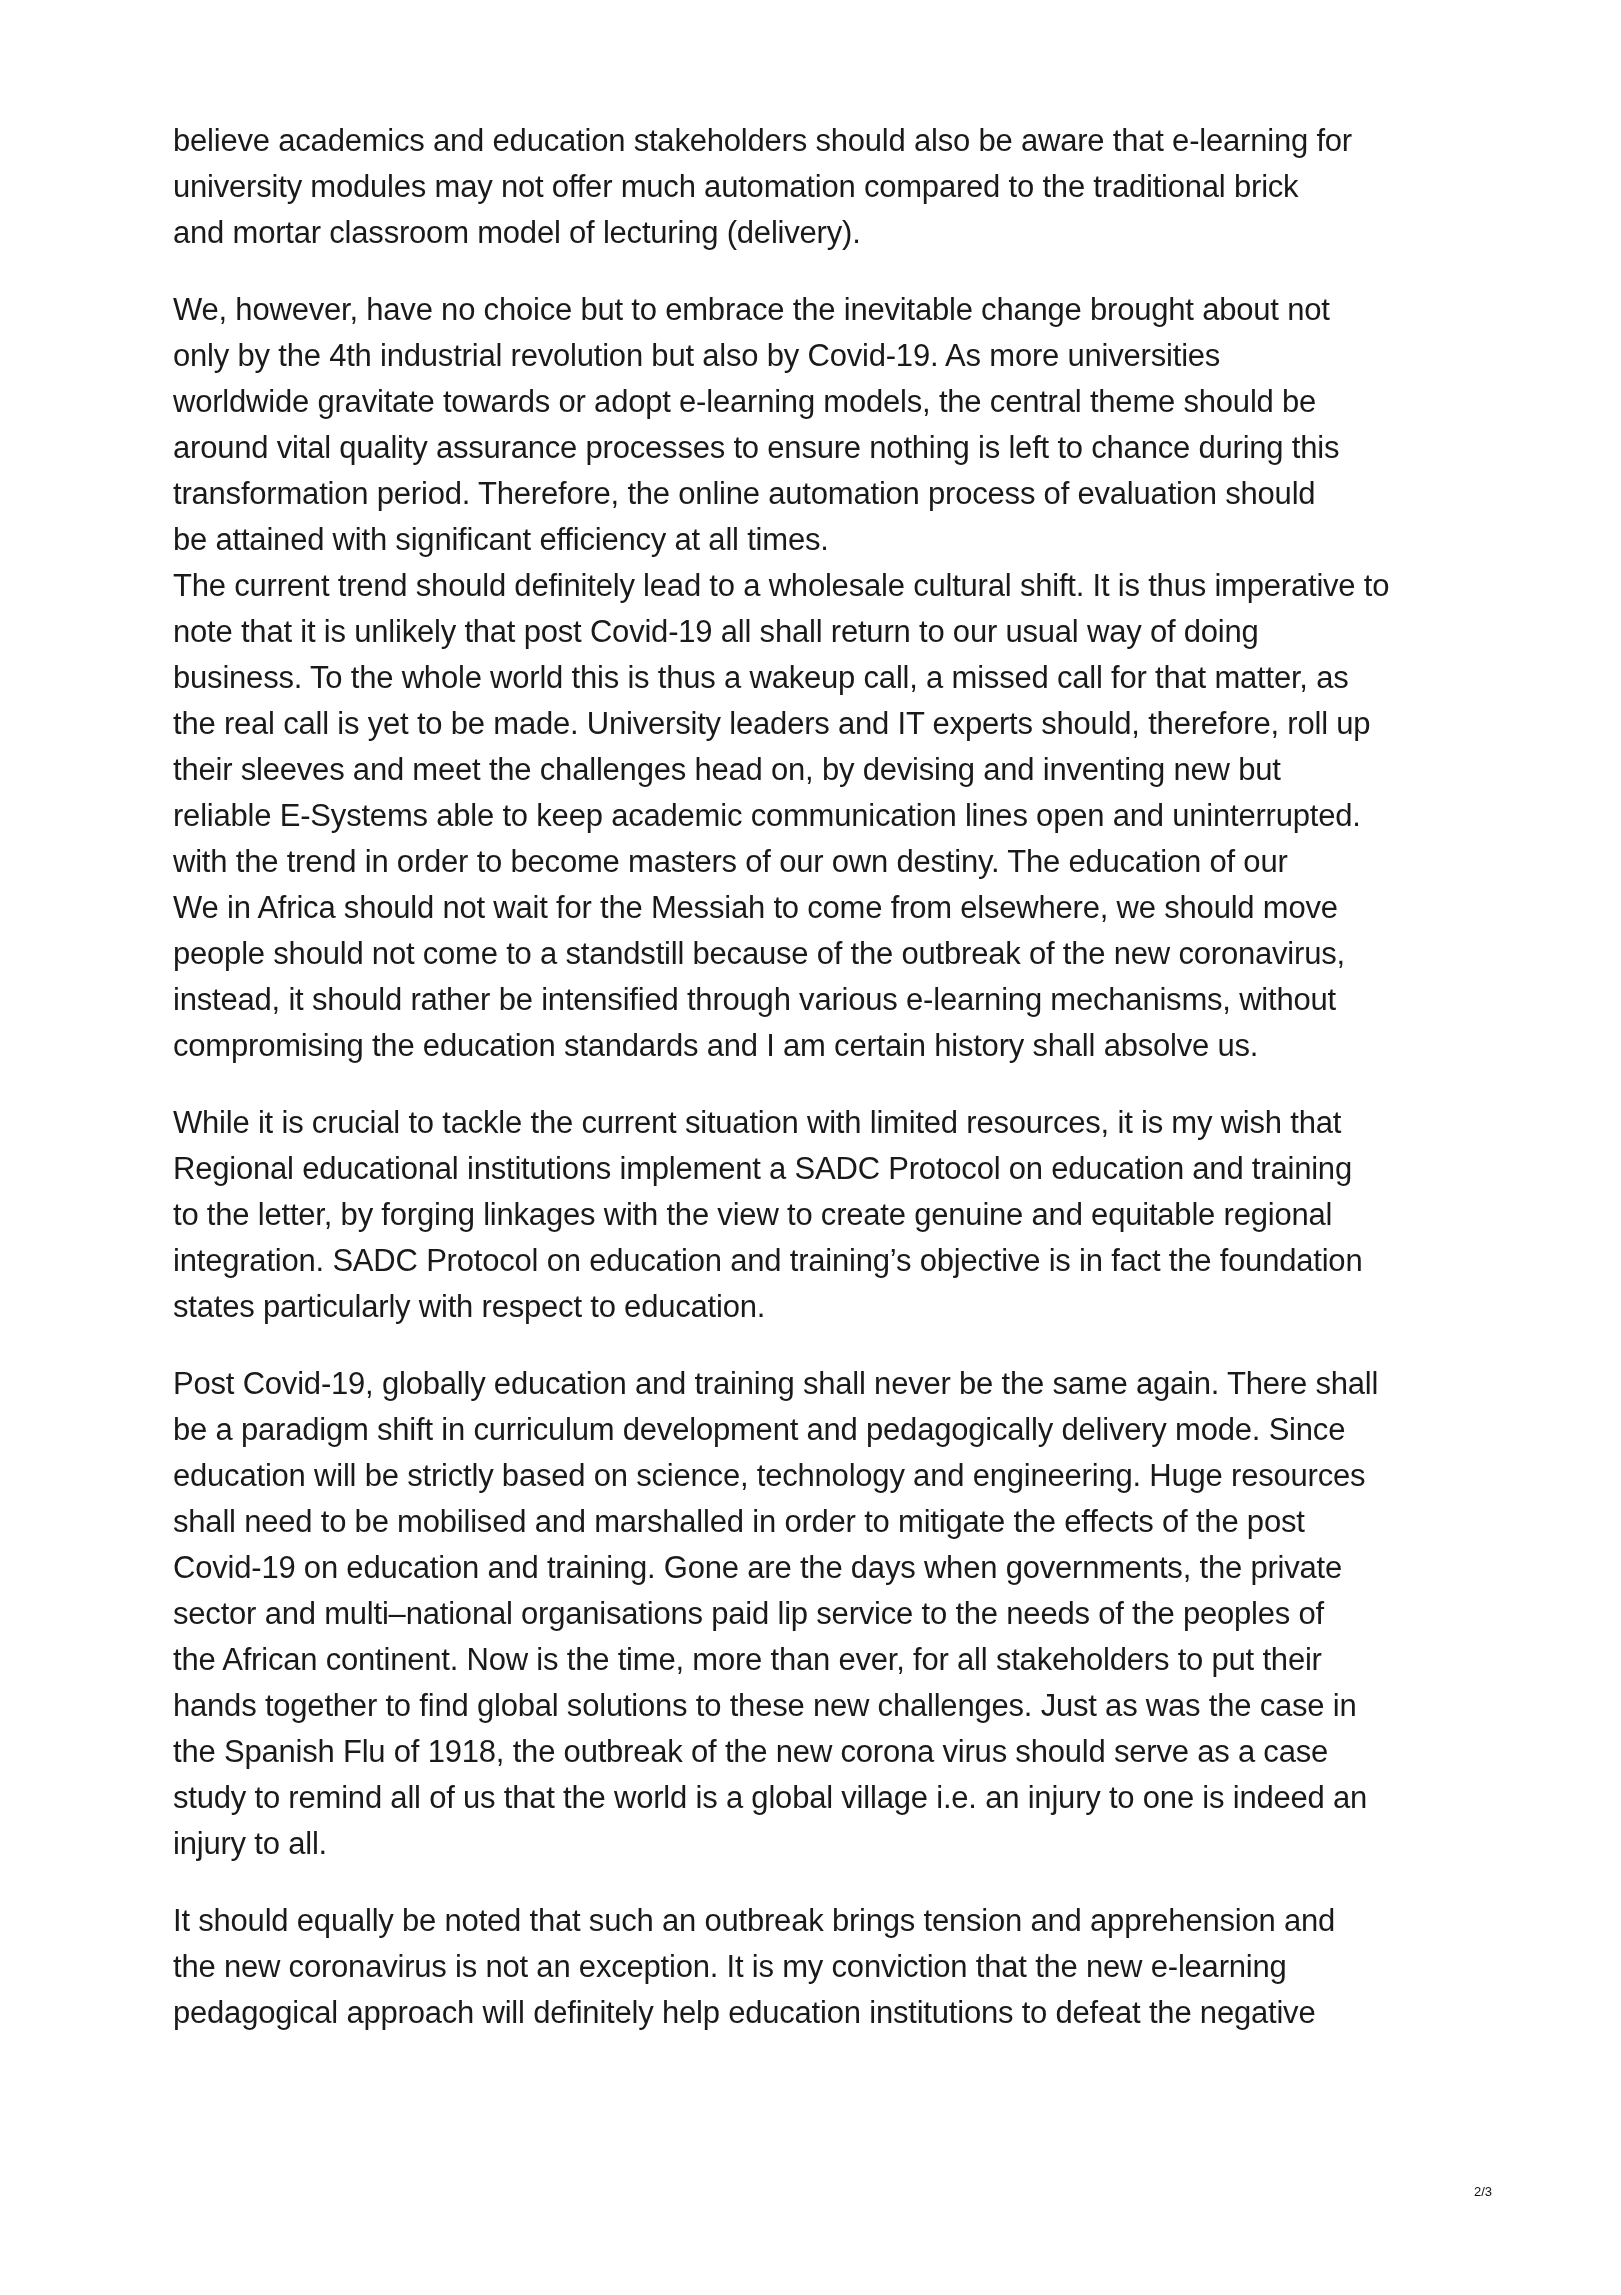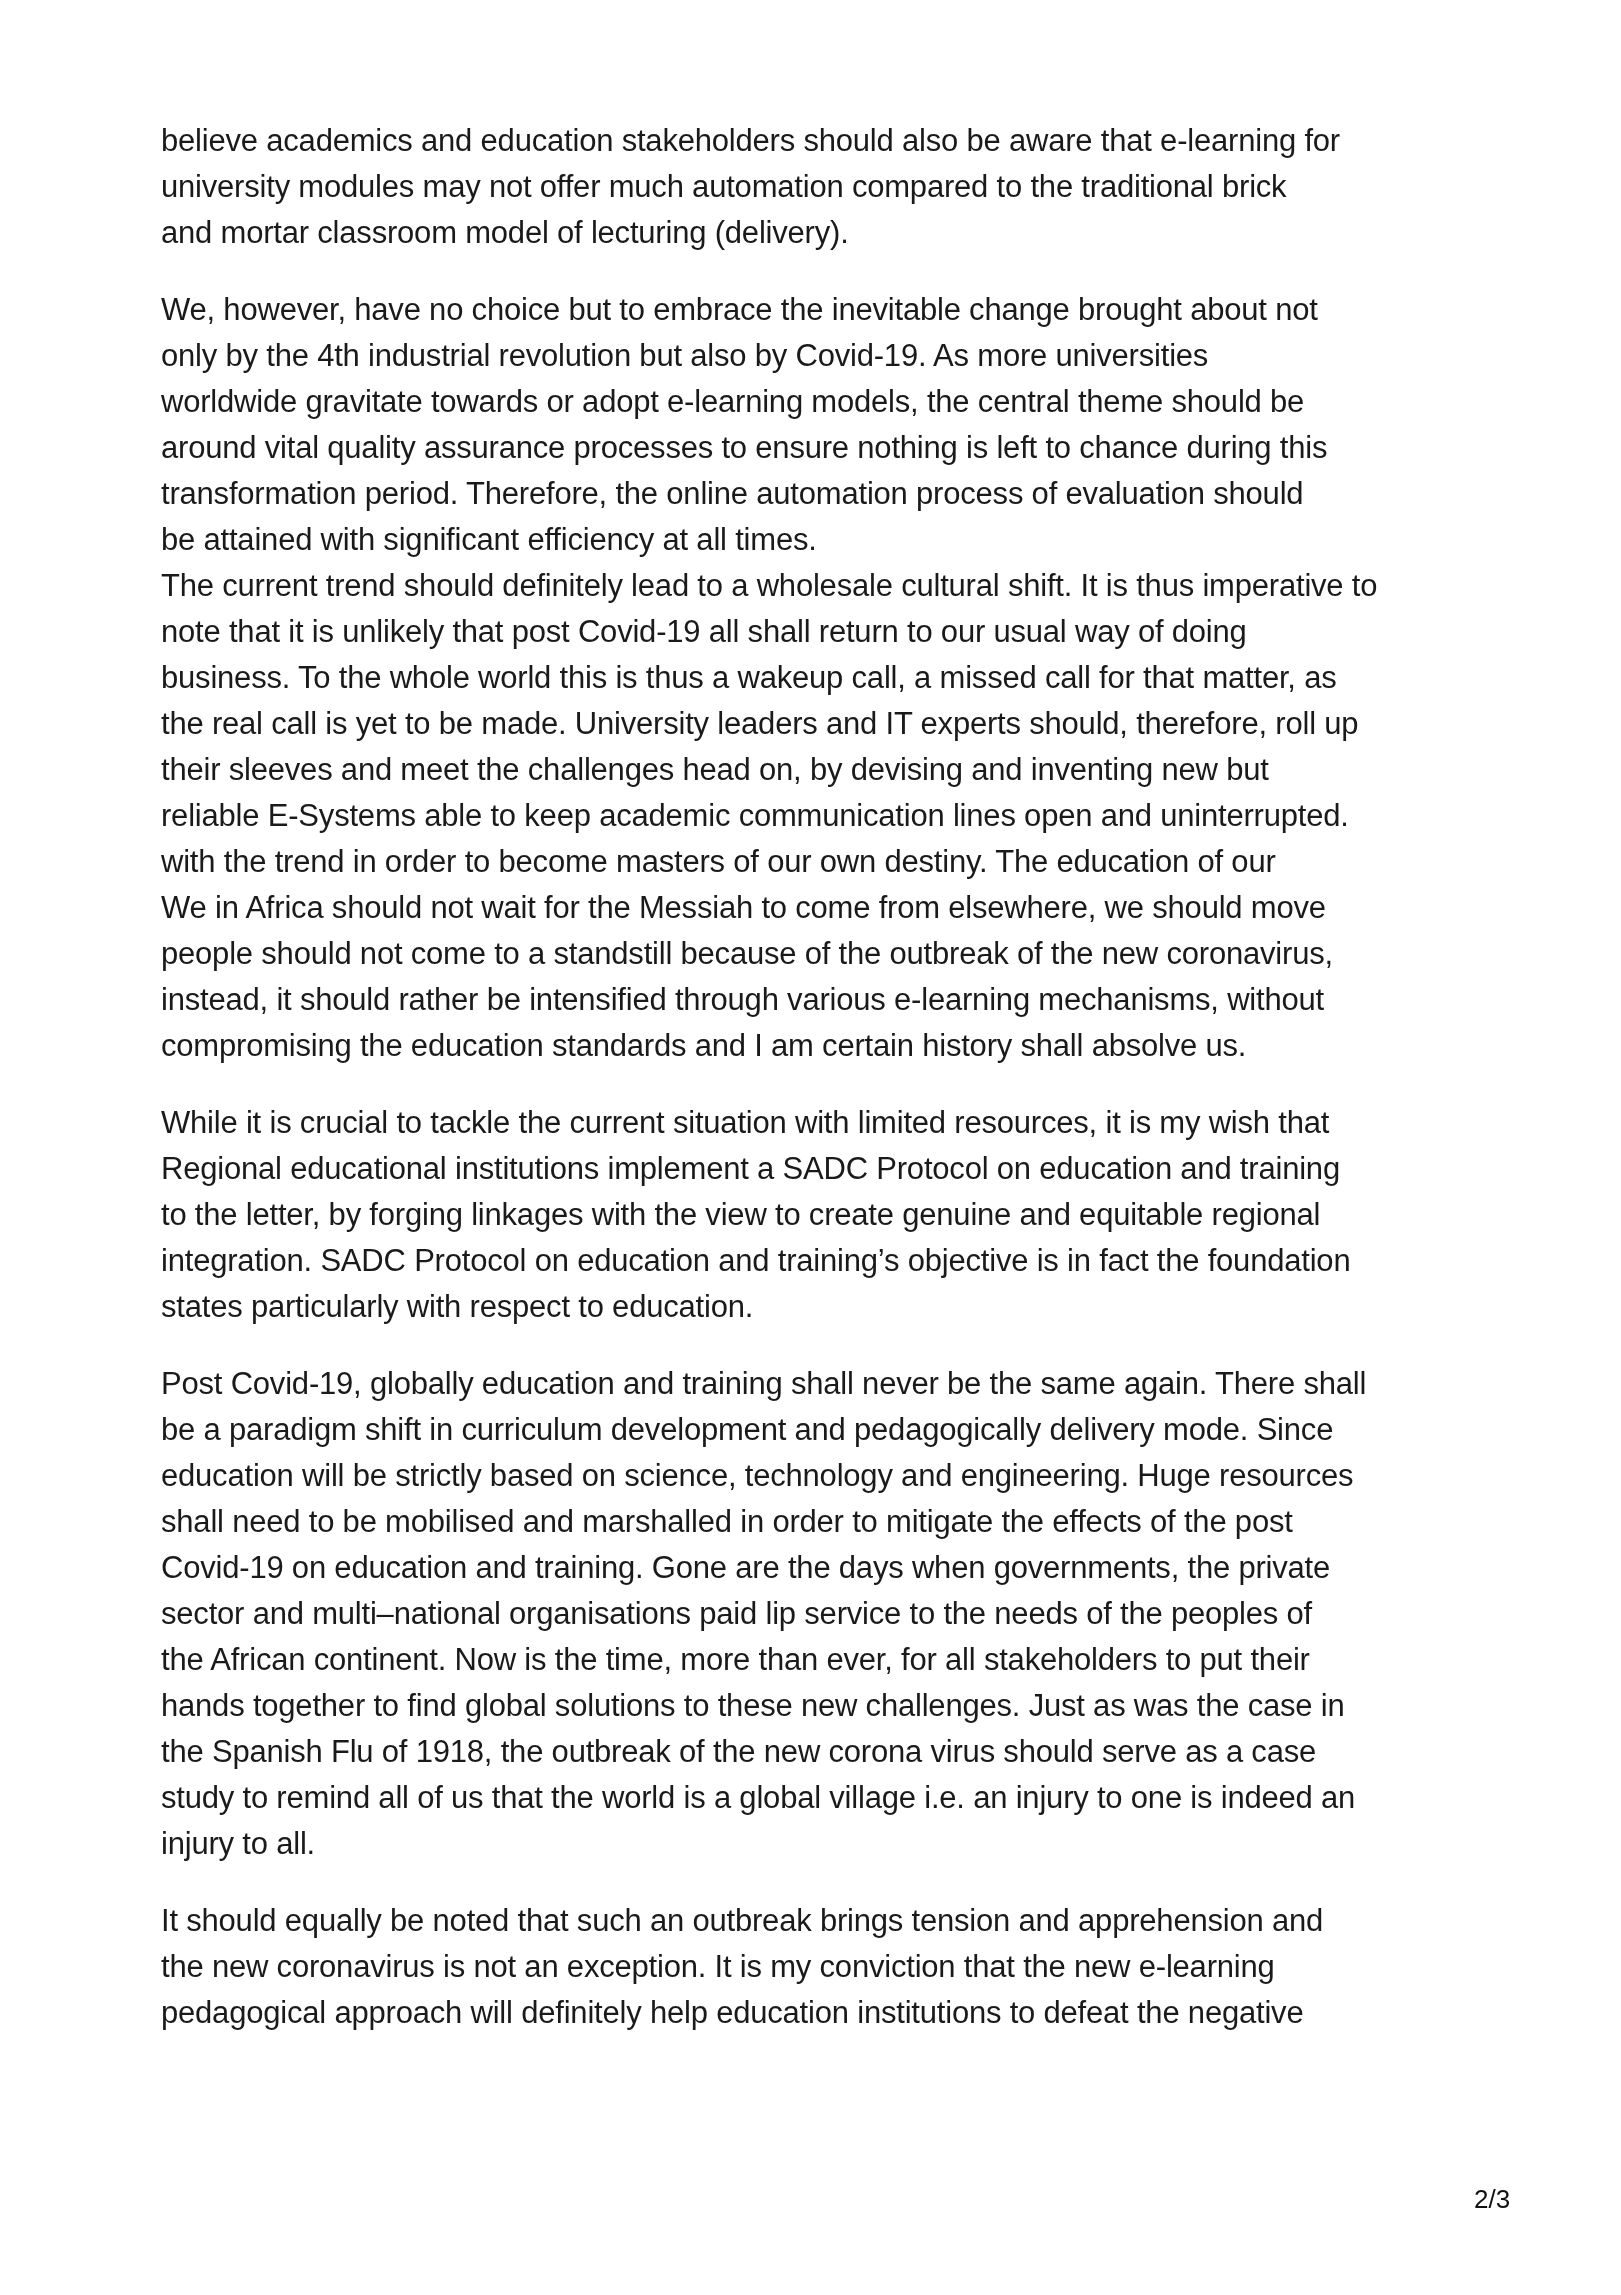--- a/index.html
+++ b/index.html
@@ -14,40 +14,40 @@
       overflow: hidden;
       color: #1a1a1a;
     }
     .page {
       position: absolute;
       left: 161px;
       top: 118px;
       width: 1319px;
     }
     .para {
-      margin: 0 0 31px 0;
+      margin: 0 0 31px 12px;
     }
     .para.tight {
       margin-bottom: 0;
     }
     .line {
       display: block;
       font-family: "Liberation Sans", sans-serif;
       font-size: 31px;
       line-height: 46px;
       white-space: nowrap;
       letter-spacing: -0.2px;
       color: #1a1a1a;
     }
     .page-number {
       position: absolute;
       left: 1474px;
       top: 2184px;
       font-family: "Liberation Sans", sans-serif;
-      font-size: 26px;
+      font-size: 13px;
       color: #111111;
     }
   </style>
 </head>
 <body>
 
 <div class="page">
 
   <p class="para">
     <span class="line">believe academics and education stakeholders should also be aware that e-learning for</span>

